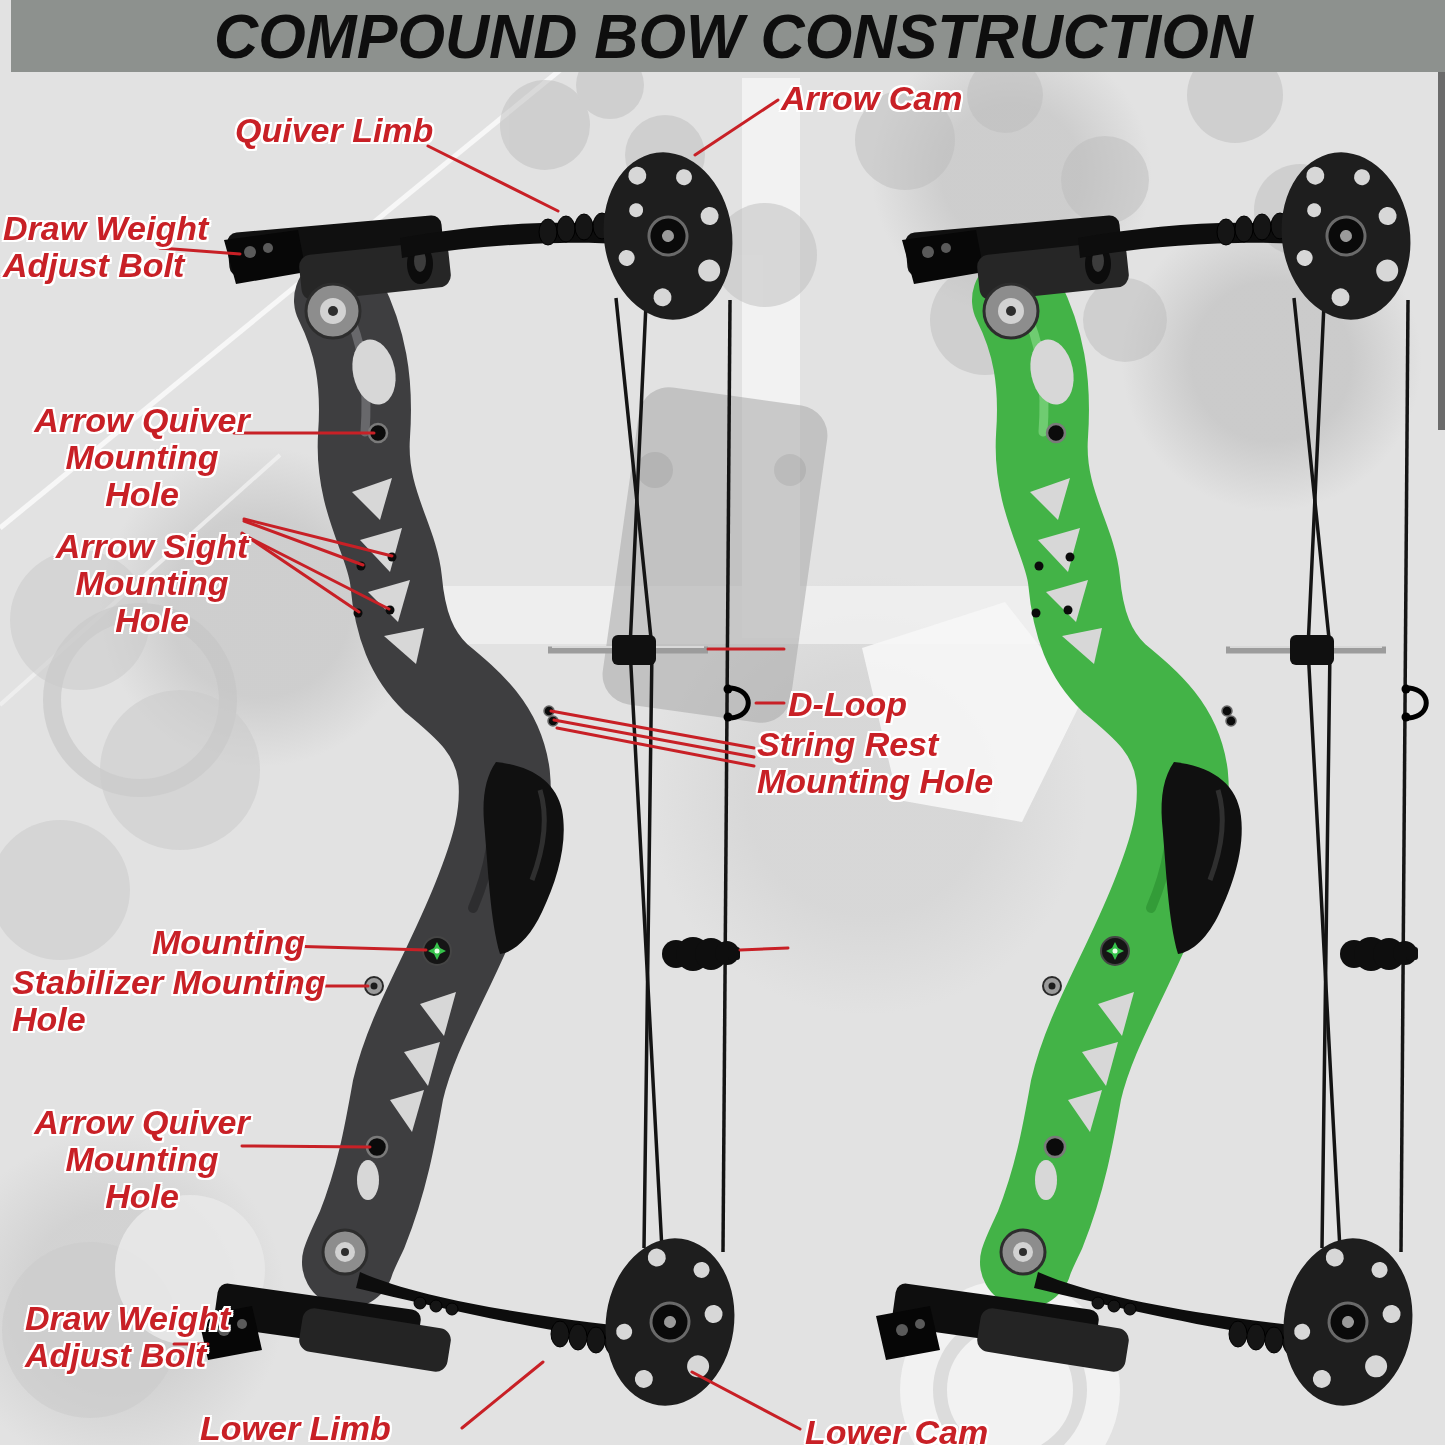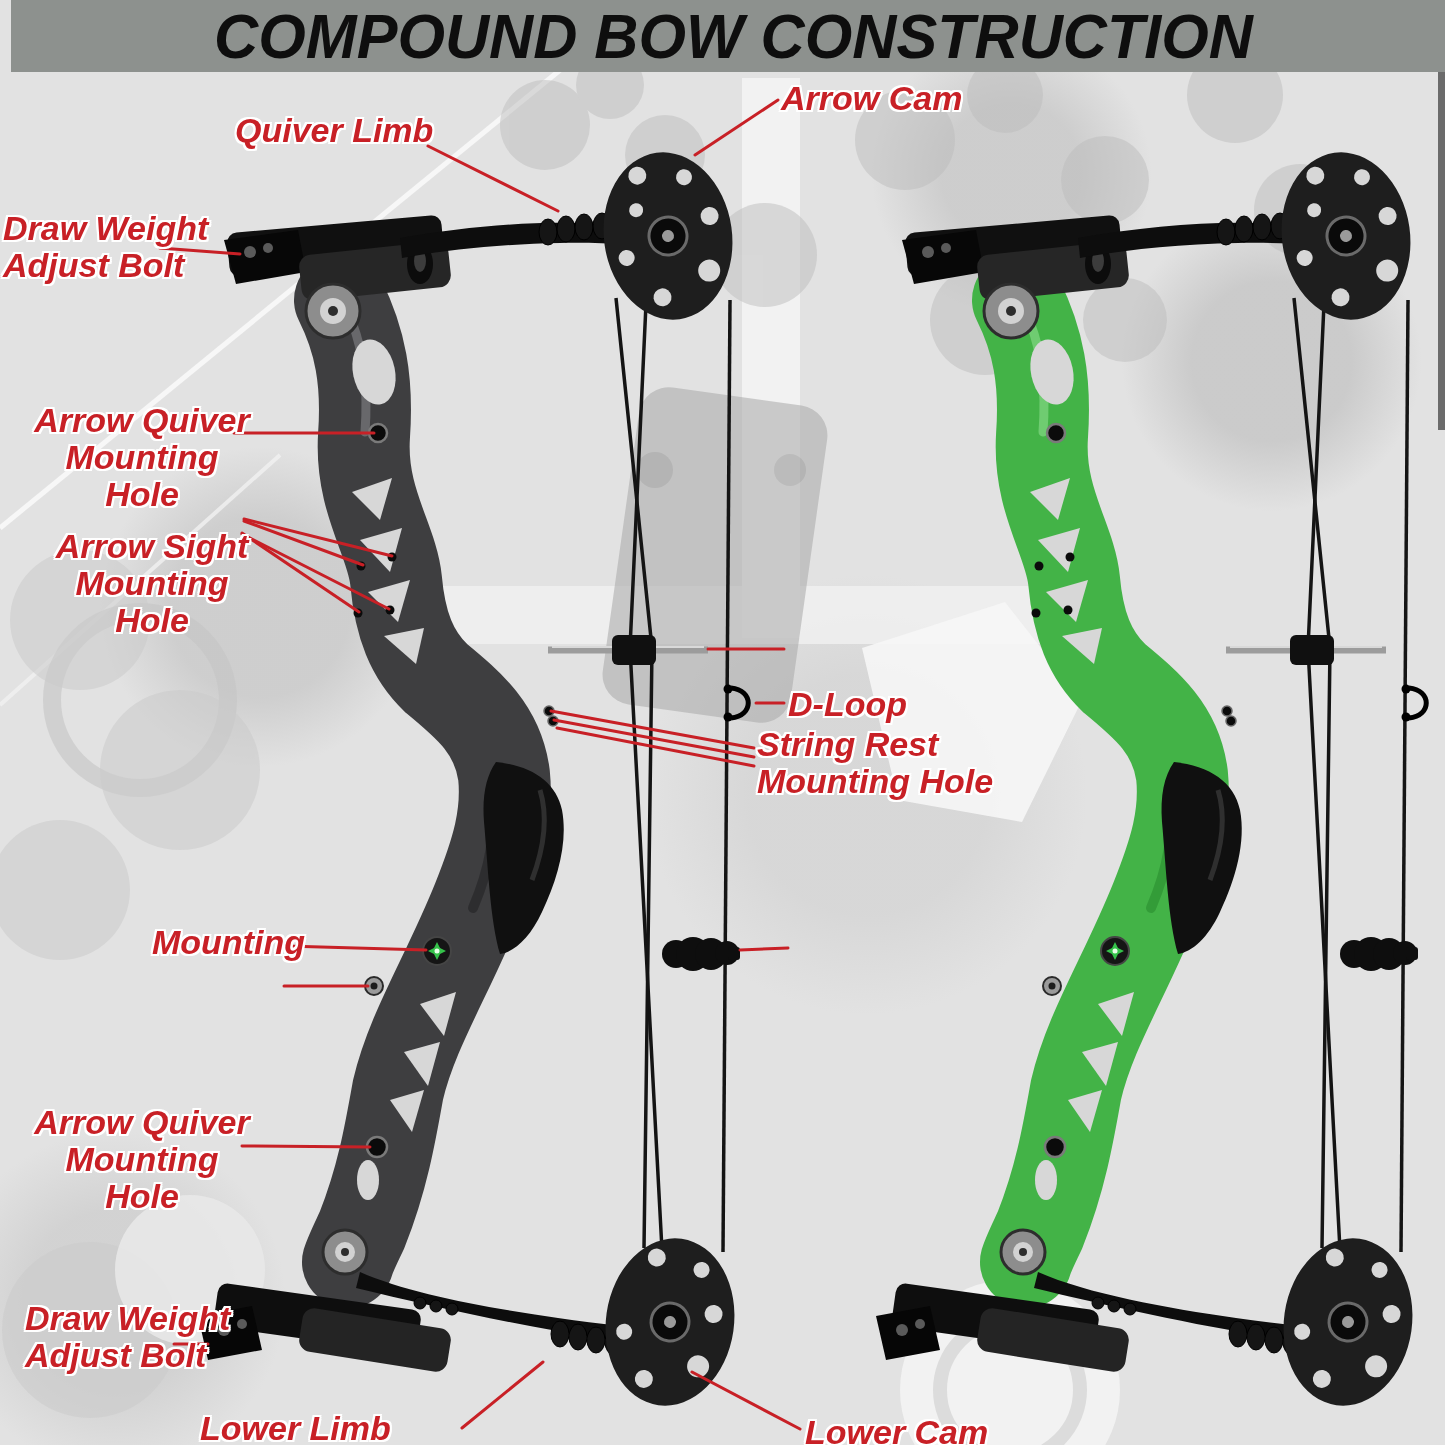--- a/index.html
+++ b/index.html
@@ -271,20 +271,22 @@
   <div class="lbl" style="left:3px;top:210px">Draw Weight
 Adjust Bolt</div>
   <div class="lbl center" style="left:25px;top:402px;width:218px">Arrow Quiver
 Mounting Hole</div>
   <div class="lbl center" style="left:35px;top:528px;width:218px">Arrow Sight
 Mounting Hole</div>
   <div class="lbl" style="left:788px;top:686px">D-Loop</div>
   <div class="lbl" style="left:757px;top:726px">String Rest
 Mounting Hole</div>
   <div class="lbl" style="left:152px;top:924px">Mounting</div>
+  <div class="lbl" style="left:12px;top:964px">Stabilizer Mounting
+Hole</div>
   <div class="lbl center" style="left:25px;top:1104px;width:218px">Arrow Quiver
 Mounting Hole</div>
   <div class="lbl" style="left:25px;top:1300px">Draw Weight
 Adjust Bolt</div>
   <div class="lbl" style="left:200px;top:1410px">Lower Limb</div>
   <div class="lbl" style="left:805px;top:1414px">Lower Cam</div>
 
 </div>
 
 </body></html>

